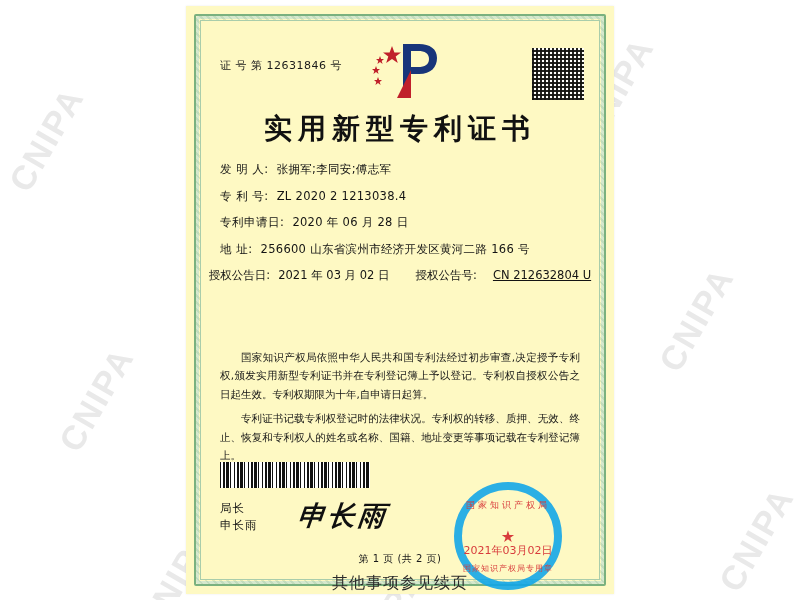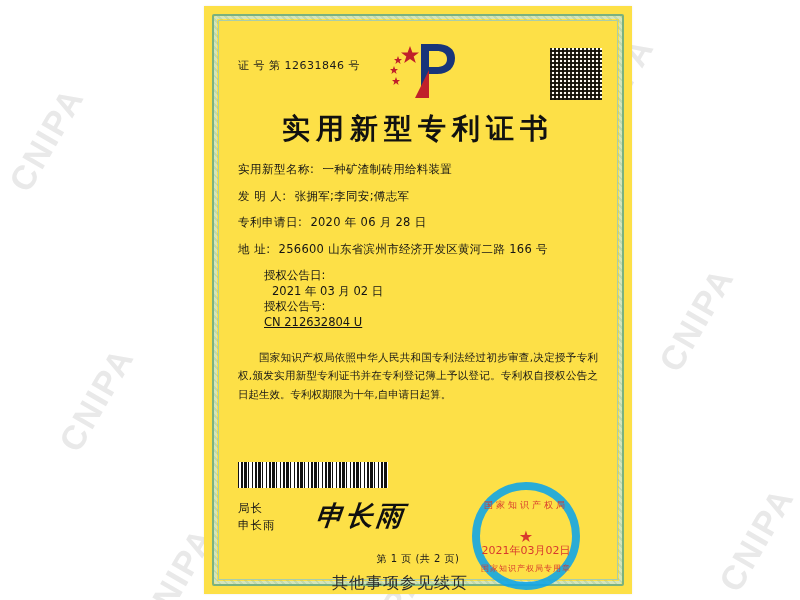--- a/index.html
+++ b/index.html
@@ -38,25 +38,25 @@
     color: #e9e9e9;
     font-size: 34px;
     letter-spacing: 2px;
     transform: rotate(-60deg);
     white-space: nowrap;
   }
 
   
   .sheet {
     position: absolute;
-    left: 204px;
+    left: 186px;
     top: 6px;
     width: 428px;
     height: 588px;
-    background: #fde047;
+    background: #fef9c3;
     box-shadow: 0 0 2px rgba(0,0,0,0.08);
     overflow: hidden;
   }
   
   .border-outer {
     position: absolute;
     left: 8px; top: 8px; right: 8px; bottom: 8px;
     border: 2px solid #7ab17f;
     border-radius: 2px;
   }
@@ -153,21 +153,20 @@
     white-space: nowrap;
     letter-spacing: 0.5px;
   }
   .field-value {
     flex: 1 1 auto;
     padding-left: 8px;
     letter-spacing: 0.3px;
   }
   .field-row.dual {
     justify-content: center;
-    flex-direction: column;
   }
   .field-row.dual .seg2 {
     margin-left: 26px;
     white-space: nowrap;
   }
   .field-row.dual .seg1 {
     white-space: nowrap;
   }
 
   
@@ -322,30 +321,30 @@
           </g>
           <path d="M58 4 L58 58 L66 58 L66 34 L74 34 C86 34 92 27 92 18 C92 9 85 4 74 4 Z M66 11 L73 11 C80 11 84 13.5 84 19 C84 24.5 80 27 73 27 L66 27 Z" fill="#18357a"></path>
           <path d="M52 58 L66 30 L66 58 Z" fill="#c0202a"></path>
         </svg>
       </div>
 
       <div class="title">实用新型专利证书</div>
 
       <div class="fields">
 
-        <div class="field-row">
-          <span class="field-label">实用新型名称:</span>
-          <span class="field-value">一种矿渣制砖用给料装置</span>
-        </div>
 
         <div class="field-row">
           <span class="field-label">发 明 人:</span>
           <span class="field-value">张拥军;李同安;傅志军</span>
         </div>
 
+        <div class="field-row">
+          <span class="field-label">专 利 号:</span>
+          <span class="field-value">ZL 2020 2 1213038.4</span>
+        </div>
 
         <div class="field-row">
           <span class="field-label">专利申请日:</span>
           <span class="field-value">2020 年 06 月 28 日</span>
         </div>
 
 
         <div class="field-row">
           <span class="field-label">地 址:</span>
           <span class="field-value">256600 山东省滨州市经济开发区黄河二路 166 号</span>
@@ -355,20 +354,21 @@
           <span class="seg1">授权公告日:</span>
           <span class="seg1" style="padding-left:8px;">2021 年 03 月 02 日</span>
           <span class="seg2">授权公告号:</span>
           <span class="seg2" style="margin-left:16px;text-decoration:underline;">CN 212632804 U</span>
         </div>
 
       </div>
 
       <div class="paragraphs">
         <p>国家知识产权局依照中华人民共和国专利法经过初步审查,决定授予专利权,颁发实用新型专利证书并在专利登记簿上予以登记。专利权自授权公告之日起生效。专利权期限为十年,自申请日起算。</p>
+        <p>专利证书记载专利权登记时的法律状况。专利权的转移、质押、无效、终止、恢复和专利权人的姓名或名称、国籍、地址变更等事项记载在专利登记簿上。</p>
       </div>
 
       <div class="barcode"></div>
 
       <div class="sign-block">
         <div>局长</div>
         <div>申长雨</div>
       </div>
       <div class="signature">申长雨</div>
 

